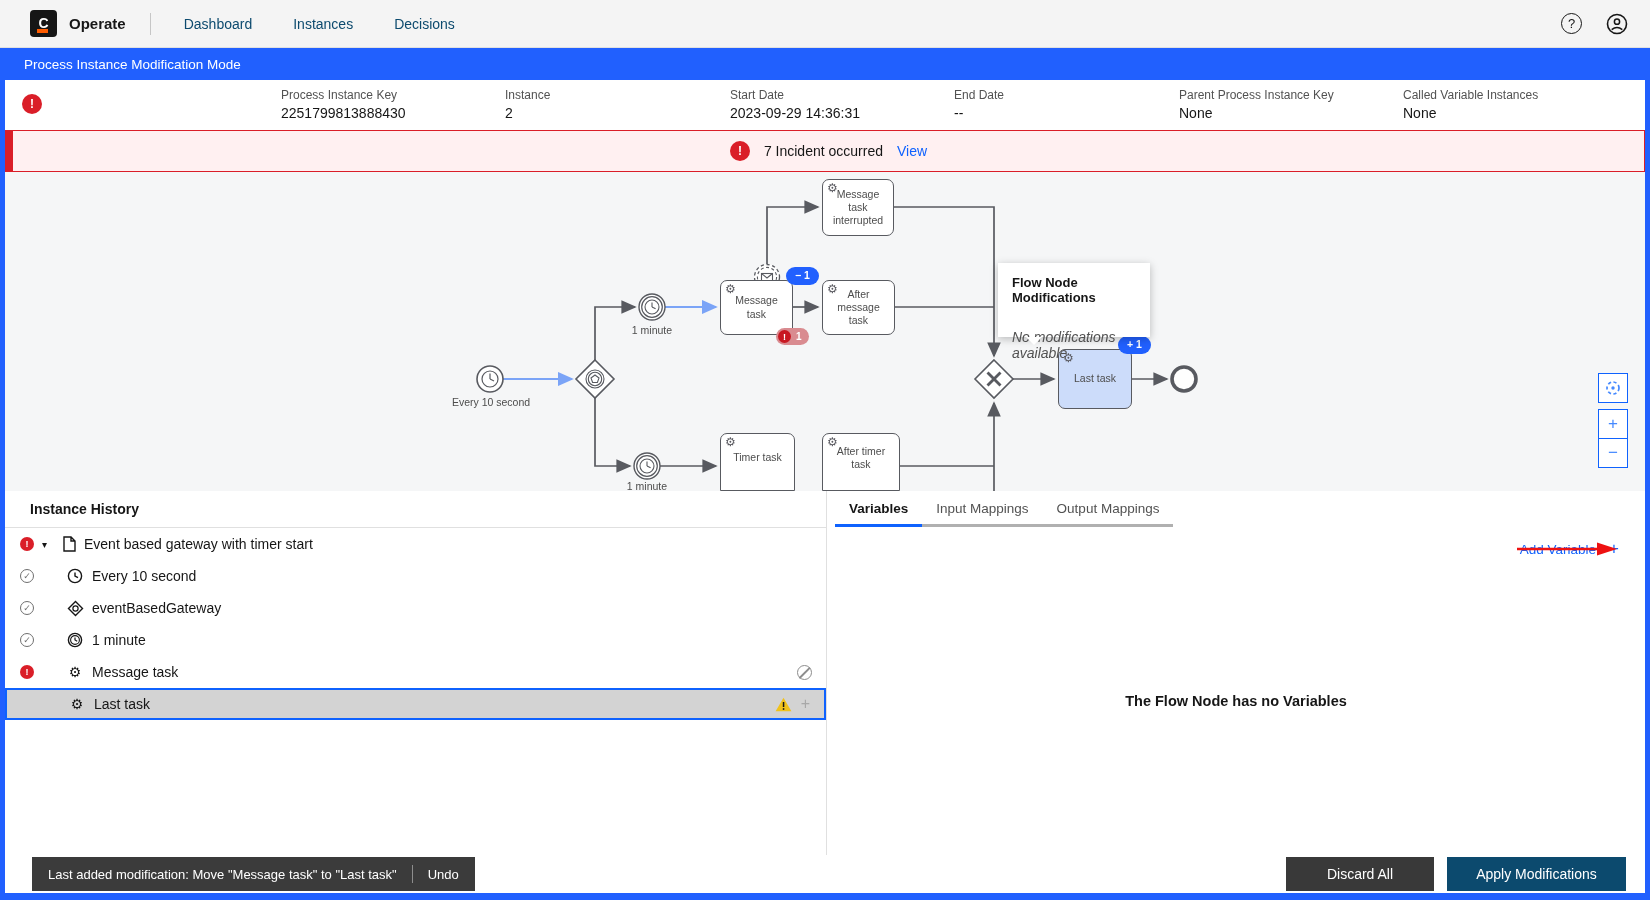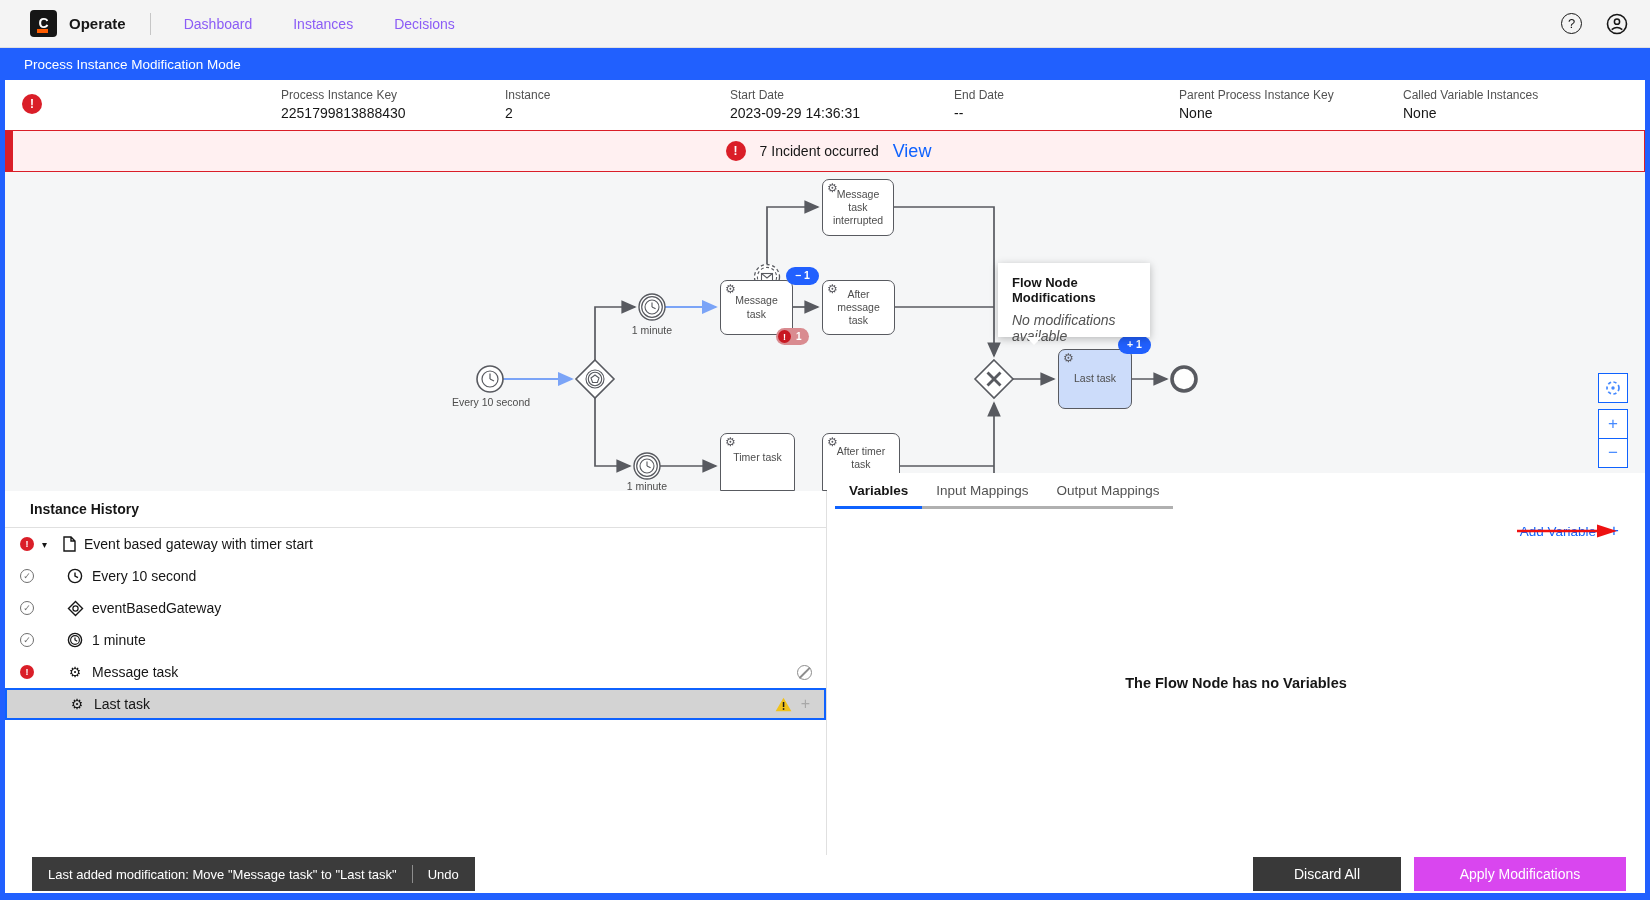--- a/index.html
+++ b/index.html
@@ -10,21 +10,21 @@
   
   .nav { position:absolute; left:0; top:0; width:1650px; height:48px; background:#f4f4f4;
          border-bottom:1px solid #e0e0e0; display:flex; align-items:center; }
   .logo { width:27px; height:27px; background:#161616; border-radius:4px; margin-left:30px;
           display:flex; flex-direction:column; align-items:center; justify-content:center; position:relative; }
   .logo-c { color:#fff; font-weight:bold; font-size:14px; line-height:14px; margin-top:-2px; }
   .logo-bar { position:absolute; bottom:4px; left:7px; width:11px; height:4px; background:#ff5c00; }
   .app-name { font-size:15px; font-weight:bold; margin-left:12px; color:#161616; }
   .nav-sep { width:1px; height:22px; background:#c6c6c6; margin-left:24px; }
   .nav-items { display:flex; margin-left:33px; gap:41px; }
-  .nav-item { font-size:14px; color:#8b5cf6; cursor:pointer; }
+  .nav-item { font-size:14px; color:#0c4a6e; cursor:pointer; }
   .nav-right { margin-left:auto; display:flex; align-items:center; gap:24px; margin-right:22px; }
   .help-circle { width:21px; height:21px; border:1.6px solid #161616; border-radius:50%;
                  display:flex; align-items:center; justify-content:center; font-size:13px; color:#161616; }
 
   
   .banner { position:absolute; left:0; top:48px; width:1650px; height:32px; background:#2160fe;
             color:#fff; font-size:13.5px; display:flex; align-items:center; padding-left:24px; }
 
   
   .iheader { position:absolute; left:0; top:80px; width:1650px; height:50px; background:#fff; }
@@ -34,41 +34,41 @@
   .fld .val { font-size:14px; color:#161616; }
   .err-circle { width:20px; height:20px; background:#da1e28; border-radius:50%; color:#fff;
                 font-weight:bold; font-size:12px; display:flex; align-items:center; justify-content:center; }
   .link { color:#0f62fe; text-decoration:none; cursor:pointer; }
 
   
   .incident-bar { position:absolute; left:5px; top:130px; width:1640px; height:42px; background:#fff0f1;
                   border:1.5px solid #da1e28; border-left:8px solid #da1e28;
                   display:flex; align-items:center; justify-content:center; gap:14px; }
   .incident-bar .txt { font-size:14px; color:#161616; }
-  .incident-bar .view { font-size:18px; }
+  .incident-bar .view { font-size:14px; }
 
   
   .diagram { position:absolute; left:5px; top:172px; width:1640px; height:319px; background:#f5f6f7; overflow:hidden; }
   .diagram svg.wire { position:absolute; left:0; top:0; }
   .task { position:absolute; background:#fff; border:1.5px solid #585a60; border-radius:7px;
           display:flex; align-items:center; justify-content:center; text-align:center;
           font-size:10.5px; color:#4d4d4d; line-height:1.25; padding:2px 6px; }
   .task .gear { position:absolute; top:1px; left:4px; font-size:12px; color:#5a5a60; }
   .task.sel { background:#ccdcfa; }
   .dlabel { position:absolute; font-size:10.5px; color:#4d4d4d; text-align:center; transform:translateX(-50%); white-space:nowrap; }
   .badge { position:absolute; background:#2160fe; color:#fff; border-radius:10px; font-size:10.5px;
            font-weight:bold; padding:2px 9px; line-height:1.3; }
   .inc-pill { position:absolute; background:#d98b90; border-radius:9px; height:17px; display:flex;
               align-items:center; padding:0 7px 0 2px; gap:5px; }
   .inc-pill .dot { width:13px; height:13px; background:#c81822; border-radius:50%; color:#fff; font-size:9px;
                    font-weight:bold; display:flex; align-items:center; justify-content:center; }
   .inc-pill .n { color:#fff; font-size:10px; font-weight:bold; }
   .popover { position:absolute; left:993px; top:91px; width:152px; height:74px; background:#fff;
              box-shadow:0 2px 8px rgba(0,0,0,.25); padding:12px 14px; }
-  .popover h4 { font-size:13px; color:#161616; margin-bottom:7px; }
+  .popover h4 { font-size:13px; color:#161616; margin-bottom:24px; }
   .popover .sub { font-size:14px; font-style:italic; color:#525252; }
   .popover .tail { position:absolute; left:28px; bottom:-8px; width:0; height:0;
                    border-left:8px solid transparent; border-right:8px solid transparent; border-top:8px solid #fff; }
   .dctl { position:absolute; width:30px; height:30px; background:#fff; border:1px solid #0f62fe; color:#4589ff;
           display:flex; align-items:center; justify-content:center; font-size:17px; cursor:pointer; }
 
   
   .history { position:absolute; left:5px; top:491px; width:821px; height:364px; background:#fff; }
   .history .hd { height:37px; border-bottom:1px solid #e0e0e0; display:flex; align-items:center; padding-left:25px;
                  font-size:14px; font-weight:bold; }
@@ -83,38 +83,38 @@
          font-size:9px; display:flex; align-items:center; justify-content:center; }
   .gear-i { font-size:14px; color:#161616; }
   .blocked { width:15px; height:15px; border:1.5px solid #8d8d8d; border-radius:50%; position:relative; }
   .blocked::after { content:""; position:absolute; left:-1px; top:6px; width:15px; height:1.5px; background:#8d8d8d;
                     transform:rotate(-45deg); }
   .plus-i { color:#a8a8a8; font-size:16px; }
   .trail { margin-left:auto; display:flex; align-items:center; gap:9px; margin-right:14px; }
 
   .vdivider { position:absolute; left:826px; top:491px; width:1px; height:364px; background:#e0e0e0; }
 
-  .details { position:absolute; left:827px; top:473px; width:818px; height:364px; background:#fff; }
+  .details { position:absolute; left:827px; top:491px; width:818px; height:364px; background:#fff; }
   .tabs { display:flex; padding-left:8px; }
   .tab { font-size:13.5px; color:#525252; padding:10px 14px 8px; border-bottom:3px solid #b0b0b0; cursor:pointer; }
   .tab.active { color:#161616; font-weight:bold; border-bottom-color:#0f62fe; }
   .addvar-row { display:flex; align-items:center; justify-content:flex-end; height:44px; padding-right:26px; gap:13px; }
   .addvar { font-size:13.5px; color:#0f62fe; }
   .addvar-plus { font-size:17px; color:#0f62fe; }
   .empty-msg { position:absolute; left:0; top:202px; width:818px; text-align:center; font-size:14.5px; font-weight:bold; }
 
   
   .footer { position:absolute; left:5px; top:855px; width:1640px; height:38px; background:#fff;
             display:flex; align-items:center; }
   .mod-box { margin-left:27px; height:34px; background:#3b3b3b; color:#fff; display:flex; align-items:center;
              padding:0 16px; font-size:13px; }
   .mod-box .sep { width:1px; height:18px; background:#8d8d8d; margin:0 15px; }
   .btn { height:34px; display:flex; align-items:center; justify-content:center; font-size:14px; color:#fff; cursor:pointer; }
   .btn.dark { background:#393939; width:148px; }
-  .btn.blue { background:#d946ef; width:212px; margin-left:13px; margin-right:19px; }
+  .btn.blue { background:#0c4a6e; width:179px; margin-left:13px; margin-right:19px; }
   .footer .spacer { margin-left:auto; }
 
   
   .frame { position:absolute; left:0; top:80px; width:1650px; height:820px; pointer-events:none;
            border-left:5px solid #2160fe; border-right:5px solid #2160fe; border-bottom:7px solid #2160fe; }
   .annot-arrow { position:absolute; }
 </style>
 </head>
 <body>
 

